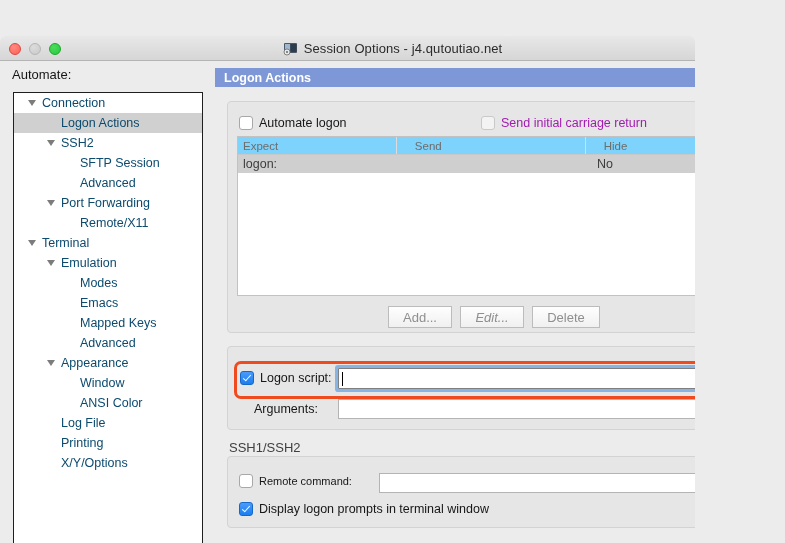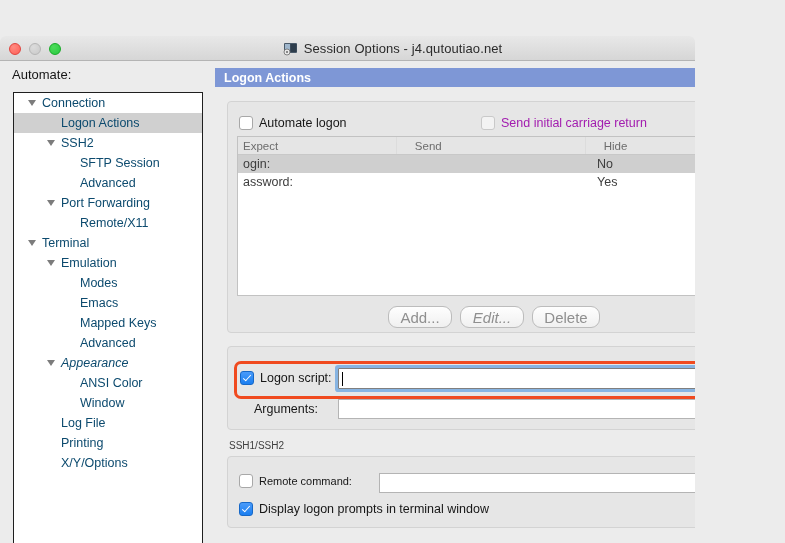--- a/index.html
+++ b/index.html
@@ -128,21 +128,21 @@
     border-radius: 4px;
     box-sizing: border-box;
   }
   #gb-automate { left: 227px; top: 65px;  width: 538px; height: 232px; }
   #gb-script   { left: 227px; top: 310px; width: 538px; height: 84px;  }
   #gb-ssh      { left: 227px; top: 420px; width: 538px; height: 72px;  }
 
   #ssh-legend {
     position: absolute;
     left: 229px; top: 404px;
-    font-size: 10px;
+    font-size: 13px;
     color: #404040;
   }
 
   
   .cb {
     width: 14px; height: 14px;
     border-radius: 3px;
     box-sizing: border-box;
     flex: none;
     display: inline-block;
@@ -190,21 +190,21 @@
     left: 237px; top: 100px;
     width: 480px; height: 160px;
     background: #ffffff;
     border: 1px solid #c2c2c2;
     box-sizing: border-box;
     overflow: hidden;
   }
   #thead {
     display: flex;
     height: 18px;
-    background: #e5e5e5;
+    background: #7dd3fc;
     border-bottom: 1px solid #c8c8c8;
     box-sizing: border-box;
     gap: 13px;
   }
   #thead .th {
     font-size: 11.5px;
     color: #6d6d6d;
     padding-left: 5px;
     display: flex;
     align-items: center;
@@ -253,26 +253,26 @@
   }
   #spin-up i   { transform: translate(-50%, -50%); border-bottom: 8px solid #8a8a8a; }
   #spin-down i { transform: translate(-50%, -50%); border-top: 8px solid #8a8a8a; }
 
   
   .pbtn {
     position: absolute;
     height: 22px;
     background: linear-gradient(to bottom, #fefefe, #f0f0f0);
     border: 1px solid #bcbcbc;
-    border-radius: 9px;
+    border-radius: 0;
     box-sizing: border-box;
     display: flex;
     align-items: center;
     justify-content: center;
-    font-size: 15px;
+    font-size: 13px;
     color: #8f8f8f;
   }
   #btn-add    { left: 388px; top: 270px; width: 64px; }
   #btn-edit   { left: 460px; top: 270px; width: 64px; font-style: italic; }
   #btn-delete { left: 532px; top: 270px; width: 68px; }
 
   
   #highlight {
     position: absolute;
     left: 234px; top: 325px;
@@ -458,27 +458,27 @@
         <span class="lbl" style="margin-left: 66px;">Emacs</span>
       </div>
       <div class="tree-row">
         <span class="lbl" style="margin-left: 66px;">Mapped Keys</span>
       </div>
       <div class="tree-row">
         <span class="lbl" style="margin-left: 66px;">Advanced</span>
       </div>
       <div class="tree-row">
         <span class="tri" style="left: 33px;"></span>
-        <span class="lbl" style="margin-left: 47px; font-style: italic;">Appearance</span>
+        <span class="lbl" style="margin-left: 47px;">Appearance</span>
+      </div>
+      <div class="tree-row">
+        <span class="lbl" style="margin-left: 66px;">Window</span>
       </div>
       <div class="tree-row">
         <span class="lbl" style="margin-left: 66px;">ANSI Color</span>
-      </div>
-      <div class="tree-row">
-        <span class="lbl" style="margin-left: 66px;">Window</span>
       </div>
       <div class="tree-row">
         <span class="lbl" style="margin-left: 47px;">Log File</span>
       </div>
       <div class="tree-row">
         <span class="lbl" style="margin-left: 47px;">Printing</span>
       </div>
       <div class="tree-row">
         <span class="lbl" style="margin-left: 47px;">X/Y/Options</span>
       </div>
@@ -501,28 +501,23 @@
   </div>
 
   <div id="table">
     <div id="thead">
       <div class="th col-expect">Expect</div>
       <div class="th col-send">Send</div>
       <div class="th col-hide">Hide</div>
     </div>
     <div id="tbody">
         <div class="trow sel">
-          <div class="td col-expect">ogin:</div>
+          <div class="td col-expect">logon:</div>
           <div class="td col-send"></div>
           <div class="td col-hide">No</div>
-        </div>
-        <div class="trow">
-          <div class="td col-expect">assword:</div>
-          <div class="td col-send"></div>
-          <div class="td col-hide">Yes</div>
         </div>
       </div>
   </div>
 
   <div class="spin" id="spin-up">
       <i></i>
     </div>
   <div class="spin" id="spin-down">
       <i></i>
     </div>

